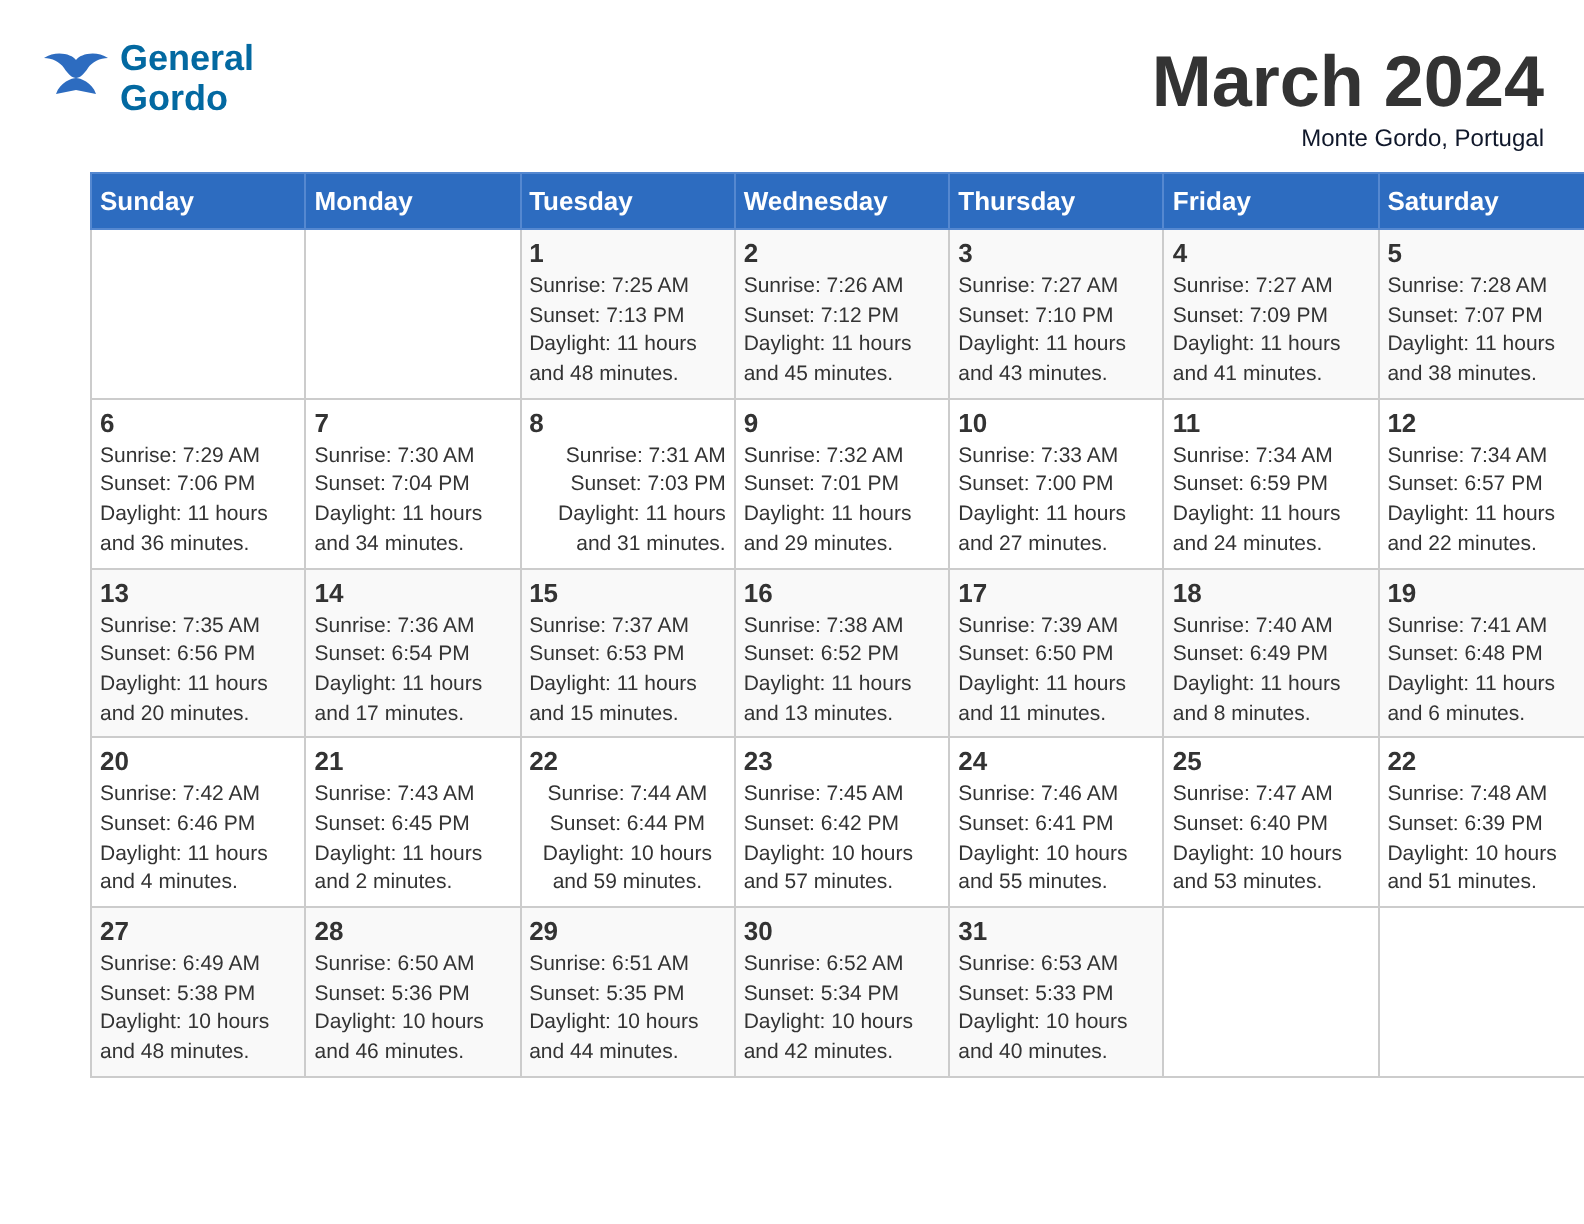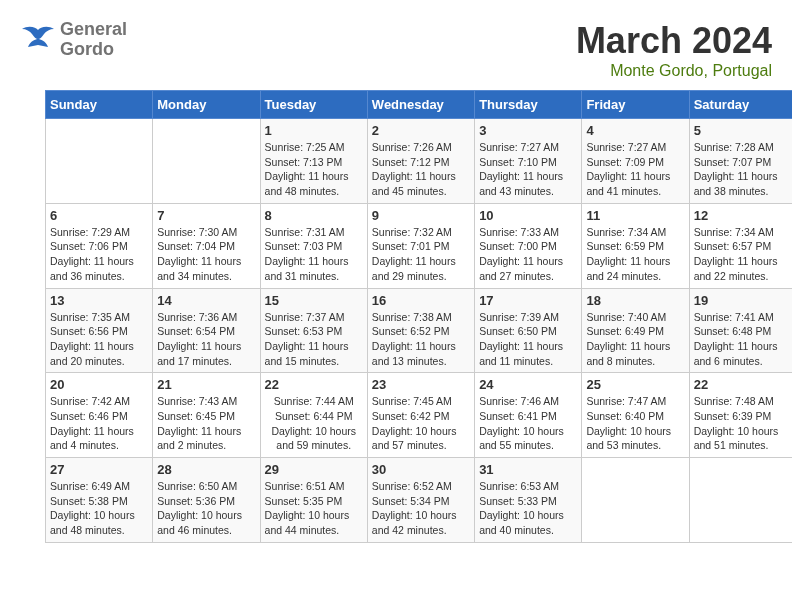--- a/index.html
+++ b/index.html
@@ -21,37 +21,37 @@
       align-items: center;
       gap: 4px;
     }
     .logo-text {
       font-size: 18px;
       font-weight: bold;
       color: #333;
       line-height: 1.1;
     }
     .logo-text span {
-      color: #737373;
+      color: #0369a1;
     }
     .logo-bird {
       width: 36px;
       height: 30px;
     }
     .title-block {
       text-align: right;
     }
     .month-title {
       font-size: 36px;
       font-weight: bold;
       color: #333;
     }
     .subtitle {
-      font-size: 16px;
-      color: #4d7c0f;
+      font-size: 12px;
+      color: #0f172a;
     }
     table {
       width: 100%;
       border-collapse: collapse;
       table-layout: fixed;
       margin-left: 25px;
     }
     thead tr th {
       background-color: #2d6cc0;
       color: #fff;
@@ -163,21 +163,21 @@
 Daylight: 11 hours and 36 minutes.</div>
         </td>
         <td>
           <span class="day-number">7</span>
           <div class="day-info" style="white-space: pre-line;">Sunrise: 7:30 AM
 Sunset: 7:04 PM
 Daylight: 11 hours and 34 minutes.</div>
         </td>
         <td>
           <span class="day-number">8</span>
-          <div class="day-info" style="white-space: pre-line;">Sunrise: 7:31 AM
+          <div class="day-info" style="white-space: pre-line; text-align: right;">Sunrise: 7:31 AM
 Sunset: 7:03 PM
 Daylight: 11 hours and 31 minutes.</div>
         </td>
         <td>
           <span class="day-number">9</span>
           <div class="day-info" style="white-space: pre-line;">Sunrise: 7:32 AM
 Sunset: 7:01 PM
 Daylight: 11 hours and 29 minutes.</div>
         </td>
         <td>

